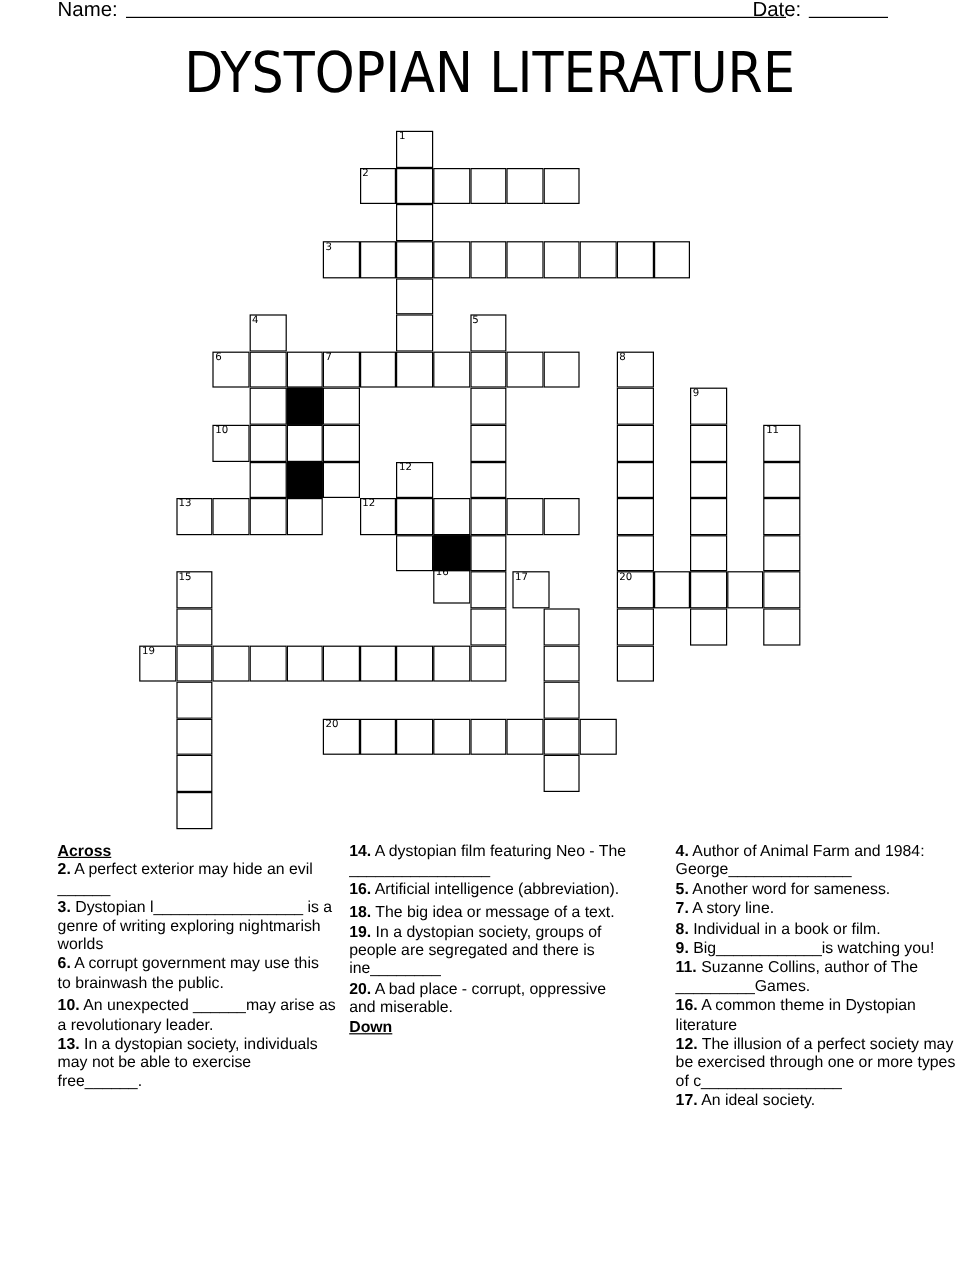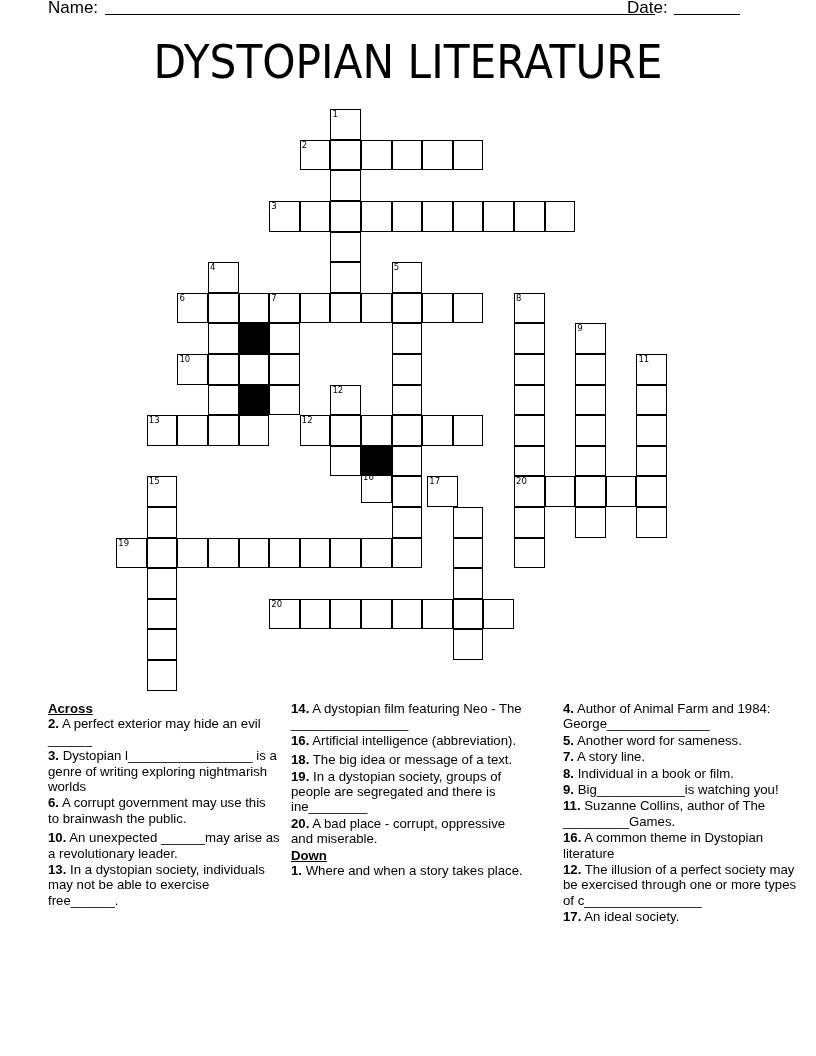--- a/index.html
+++ b/index.html
@@ -201,21 +201,20 @@
   <div class="clue"><b>13.</b> <span>In a dystopian society, individuals may not be able to exercise free______.</span></div>
 </div>
 
 <div class="clues col2">
   <div class="clue"><b>14.</b> <span>A dystopian film featuring Neo - The ________________</span></div>
   <div class="clue" style="margin-bottom:4px"><b>16.</b> <span>Artificial intelligence (abbreviation).</span></div>
   <div class="clue"><b>18.</b> <span>The big idea or message of a text.</span></div>
   <div class="clue"><b>19.</b> <span>In a dystopian society, groups of people are segregated and there is ine________</span></div>
   <div class="clue"><b>20.</b> <span>A bad place - corrupt, oppressive and miserable.</span></div>
   <div class="section-head">Down</div>
-  <div class="clue"><b>1.</b> <span>Where and when a story takes place.</span></div>
 </div>
 
 <div class="clues col3">
   <div class="clue"><b>4.</b> <span>Author of Animal Farm and 1984: George______________</span></div>
   <div class="clue"><b>5.</b> <span>Another word for sameness.</span></div>
   <div class="clue"><b>7.</b> <span>A story line.</span></div>
   <div class="clue"><b>8.</b> <span>Individual in a book or film.</span></div>
   <div class="clue"><b>9.</b> <span>Big____________is watching you!</span></div>
   <div class="clue"><b>11.</b> <span>Suzanne Collins, author of The _________Games.</span></div>
   <div class="clue"><b>16.</b> <span>A common theme in Dystopian literature</span></div>

